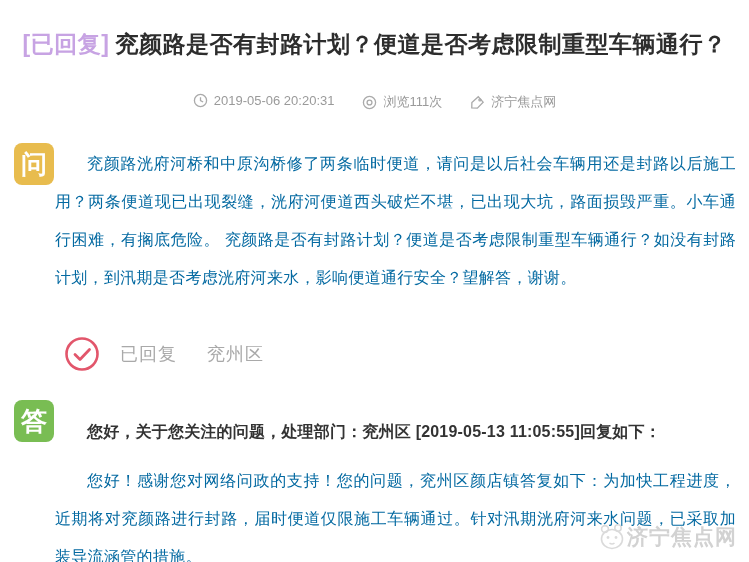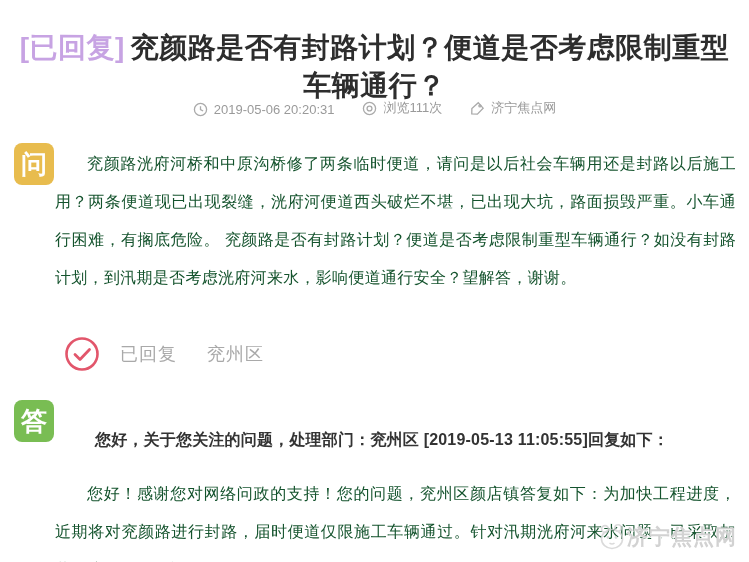--- a/index.html
+++ b/index.html
@@ -6,52 +6,52 @@
   body{
     width:749px;height:562px;background:#ffffff;overflow:hidden;position:relative;
     font-family:"Liberation Sans","DejaVu Sans",sans-serif;
     -webkit-font-smoothing:antialiased;
   }
   .page{position:absolute;inset:0;background:#fff;}
 
   
   .title-block{
     position:absolute;top:10px;left:8px;right:8px;
-    text-align:center;font-size:28px;font-weight:bold;color:#2d2d2d;
+    text-align:center;font-size:23px;font-weight:bold;color:#2d2d2d;
     line-height:38px;letter-spacing:.5px;
   }
   .status-tag{color:#c7a3e3;font-weight:bold;margin-right:6px;}
 
   
   .meta-row{
     position:absolute;top:93px;left:0;right:0;height:24px;
-    display:flex;justify-content:center;align-items:flex-end;gap:28px;
+    display:flex;justify-content:center;align-items:flex-start;gap:28px;
     color:#9a9a9a;font-size:13px;
   }
   .meta-item{display:flex;align-items:center;gap:6px;}
   .meta-item svg{display:block;}
 
   
   .qa-section{position:absolute;left:0;right:0;}
   .q-sec{top:141px;}
   .a-sec{top:398px;}
   .badge{
     position:absolute;left:14px;top:2px;width:40px;height:42px;
     border-radius:8px;color:#fff;font-size:26px;font-weight:bold;
     display:flex;align-items:center;justify-content:center;line-height:1;
   }
   .badge-q{background:#e8bc4e;}
   .badge-a{background:#79bd53;}
   .qa-text{
     margin:0;padding:4px 13px 0 55px;
-    font-size:16px;line-height:38px;color:#14532d;text-indent:2em;
+    font-size:16px;line-height:38px;color:#0369a1;text-indent:2em;
     text-align:justify;letter-spacing:.3px;
   }
   .a-header{
-    margin:16px;padding:7px 1px 0 55px;
+    margin:8px;padding:7px 1px 0 55px;
     font-size:16px;line-height:38px;color:#333;font-weight:bold;
     text-indent:1.5em;letter-spacing:.2px;
   }
   .a-body{padding-top:0;margin-top:11px;}
 
   
   .status-row{
     position:absolute;top:334px;left:64px;height:40px;
     display:flex;align-items:center;gap:20px;
     font-size:18px;color:#a9a9a9;letter-spacing:1px;

